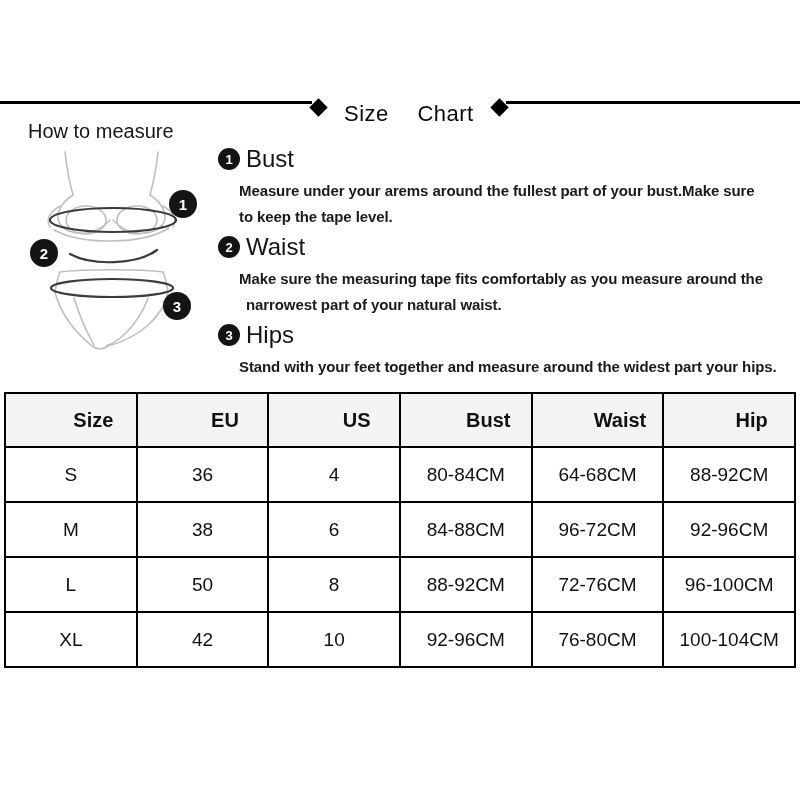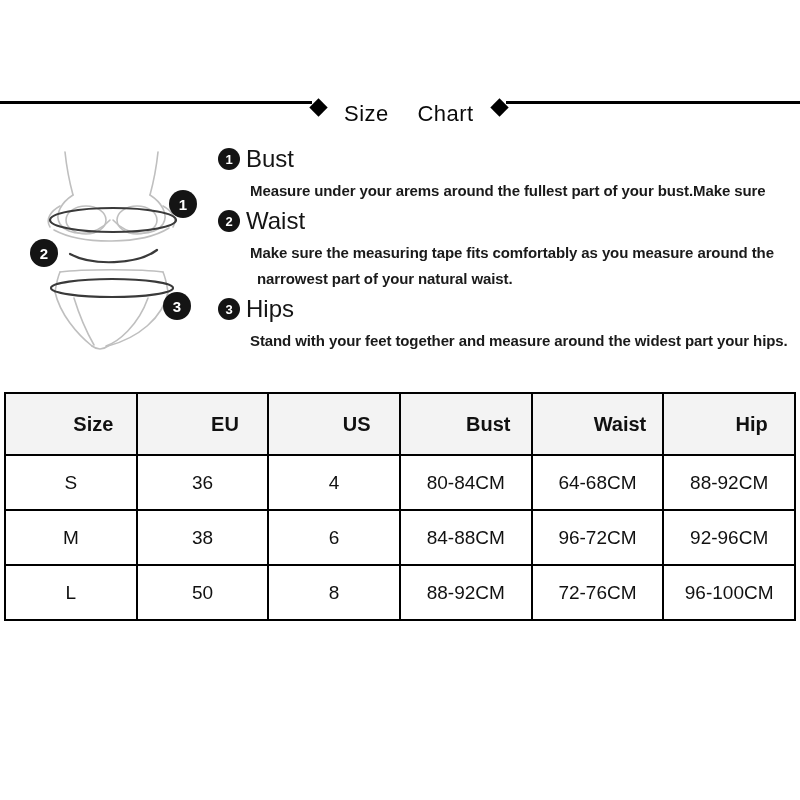--- a/index.html
+++ b/index.html
@@ -25,31 +25,31 @@
   .figure { position:absolute; left:22px; top:146px; }
 
   
   .sections { position:absolute; left:218px; top:144px; width:578px; }
   .section { margin-bottom:2px; }
   .sec-head { display:flex; align-items:center; gap:6px; height:30px; }
   .badge { width:22px; height:22px; border-radius:50%; background:#141414; color:#fff;
            display:inline-flex; align-items:center; justify-content:center;
            font-size:13px; font-weight:bold; flex:0 0 auto; }
   .sec-title { font-size:24px; color:#151515; }
-  .sec-body { margin-left:32px; padding-top:4px; }
+  .sec-body { margin-left:21px; padding-top:4px; }
   .sec-line { font-size:15px; font-weight:600; line-height:26px; white-space:nowrap;
               color:#1a1a1a; letter-spacing:-0.1px; }
   .sec-line.indent { margin-left:7px; }
 
   
   .size-table { position:absolute; left:4px; top:392px; width:792px;
                 border-collapse:collapse; table-layout:fixed; }
   .size-table th, .size-table td {
     border:2px solid #000; text-align:center; vertical-align:middle; }
-  .size-table th { height:62px; font-size:20px; font-weight:bold; background:#f3f3f3; color:#111;padding-left:45px; }
+  .size-table th { height:54px; font-size:20px; font-weight:bold; background:#f3f3f3; color:#111;padding-left:45px; }
   .size-table td { height:55px; font-size:19px; font-weight:400; color:#111; }
 
   
   .note { position:absolute; left:10px; top:677px; font-size:19px; font-weight:500; color:#111; }
 
   svg text.badge-num { font-family:"Liberation Sans", sans-serif; font-size:15px;
                        font-weight:bold; fill:#ffffff; text-anchor:middle; }
 </style>
 </head>
 <body>
@@ -57,20 +57,21 @@
 <div class="page">
 
   <div class="title-row">
     <div class="rule rule-left"></div>
     <span class="diamond"></span>
     <h1 class="page-title">Size Chart</h1>
     <span class="diamond"></span>
     <div class="rule rule-right"></div>
   </div>
 
+  <div class="howto">How to measure</div>
 
   <svg class="figure" width="200" height="208" viewBox="0 0 200 208">
     <g fill="none" stroke="#bfbfbf" stroke-width="1.6" stroke-linecap="round">
 
       <path d="M43,6 C45,25 48,38 51,49"></path>
       <path d="M136,6 C134,25 131,38 128,49"></path>
 
       <path d="M51,49 C40,56 32,68 38,78 C46,90 72,92 88,74"></path>
       <path d="M128,49 C139,56 147,68 141,78 C133,90 107,92 91,74"></path>
       <ellipse cx="64" cy="74" rx="20" ry="14"></ellipse>
@@ -112,20 +113,21 @@
 
   <div class="sections">
 
     <div class="section">
       <div class="sec-head">
         <span class="badge">1</span>
         <span class="sec-title">Bust</span>
       </div>
       <div class="sec-body">
         <div class="sec-line">Measure under your arems around the fullest part of your bust.Make sure</div>
+        <div class="sec-line">to keep the tape level.</div>
       </div>
     </div>
 
     <div class="section">
       <div class="sec-head">
         <span class="badge">2</span>
         <span class="sec-title">Waist</span>
       </div>
       <div class="sec-body">
         <div class="sec-line">Make sure the measuring tape fits comfortably as you measure around the</div>
@@ -174,17 +176,25 @@
         <td>92-96CM</td>
       </tr>
       <tr>
         <td>L</td>
         <td>50</td>
         <td>8</td>
         <td>88-92CM</td>
         <td>72-76CM</td>
         <td>96-100CM</td>
       </tr>
+      <tr>
+        <td>XL</td>
+        <td>42</td>
+        <td>10</td>
+        <td>92-96CM</td>
+        <td>76-80CM</td>
+        <td>100-104CM</td>
+      </tr>
     </tbody>
   </table>
 
 
 </div>
 
 </body></html>

